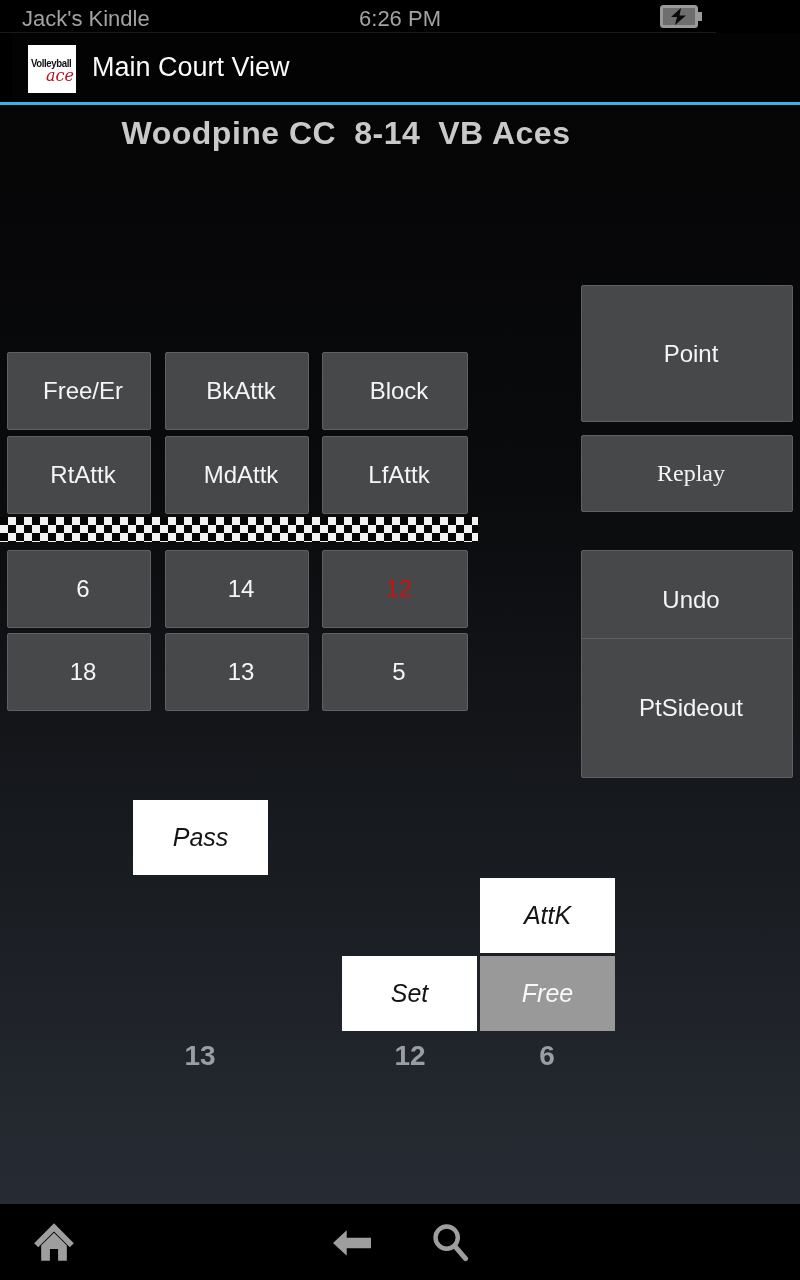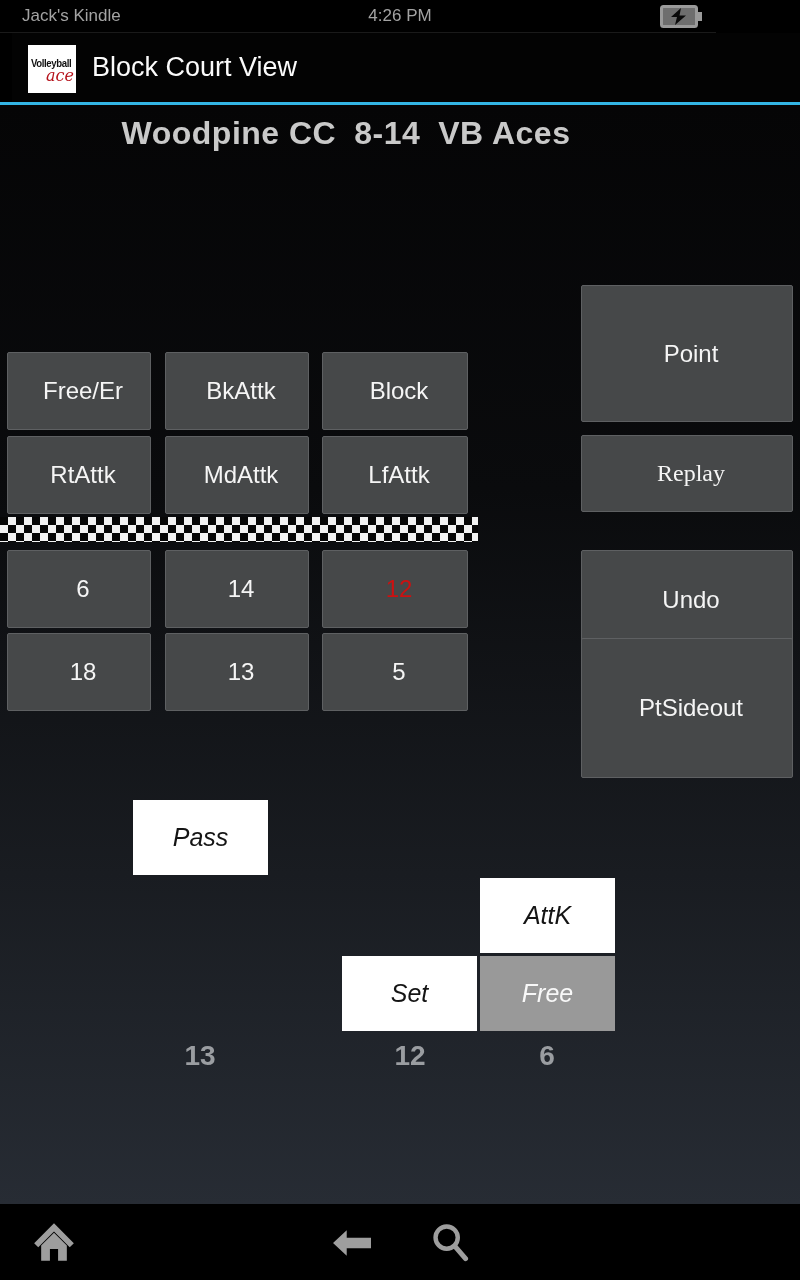--- a/index.html
+++ b/index.html
@@ -6,21 +6,21 @@
   html,body { background:#000; }
   body { font-family:"Liberation Sans","DejaVu Sans",sans-serif; }
   #screen {
     position:relative; width:800px; height:1280px; overflow:hidden;
     background:#000;
   }
 
   
   .status-bar {
     position:absolute; top:0; left:0; width:716px; height:33px;
-    background:#000; color:#a3a3a3; font-size:17px;
+    background:#000; color:#a3a3a3; font-size:22px;
     border-bottom:1px solid #1a1a1a;
   }
   .status-device { position:absolute; left:22px; top:6px; }
   .status-time { position:absolute; left:0; width:800px; text-align:center; top:6px; }
   .status-battery { position:absolute; right:14px; top:5px; }
 
   
   .app-bar {
     position:absolute; top:33px; left:0; width:800px; height:69px; background:#030303;margin-left:12px;
   }
@@ -113,36 +113,36 @@
   .nav-back   { left:333px; top:26px; }
   .nav-search { left:430px; }
 </style>
 </head>
 <body>
 
 <div id="screen">
 
   <div class="status-bar">
     <span class="status-device">Jack's Kindle</span>
-    <span class="status-time">4:26 PM</span>
+    <span class="status-time">6:26 PM</span>
     <span class="status-battery">
       <svg width="42" height="23" viewBox="0 0 42 23">
         <rect x="1.5" y="1.5" width="35" height="20" rx="2" fill="#6e6e6e" stroke="#9a9a9a" stroke-width="3"></rect>
         <rect x="38" y="7" width="4" height="9" fill="#9a9a9a"></rect>
         <polygon points="21,3 11,12 17,12 15,20 26,10.5 19.5,10.5" fill="#0a0a0a"></polygon>
       </svg>
     </span>
   </div>
 
   <div class="app-bar">
     <div class="logo">
       <div class="logo-word">Volleyball</div>
       <div class="logo-script">ace</div>
     </div>
-    <div class="app-title">Block Court View</div>
+    <div class="app-title">Main Court View</div>
   </div>
   <div class="accent-line"></div>
 
   <div class="content">
 
     <div class="score-title">
       <span>Woodpine CC</span><span class="gap"></span><span>8-14</span><span class="gap"></span><span>VB Aces</span>
     </div>
 
     <div class="btn skill-r1 col1">Free/Er</div>

